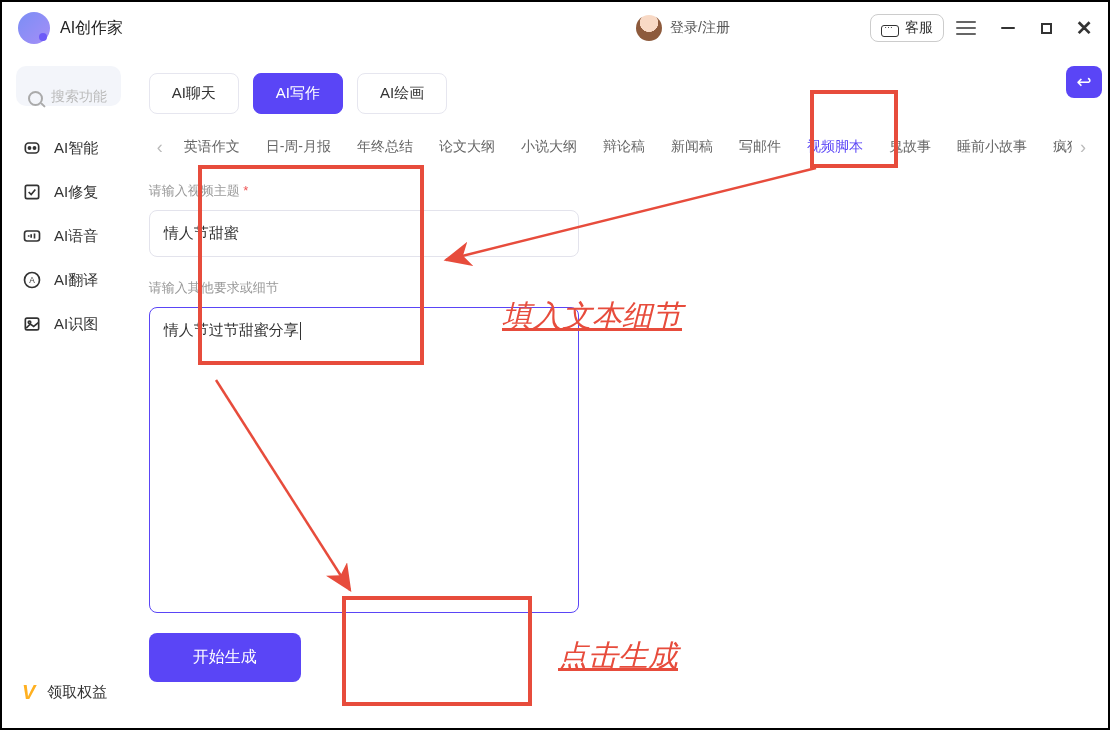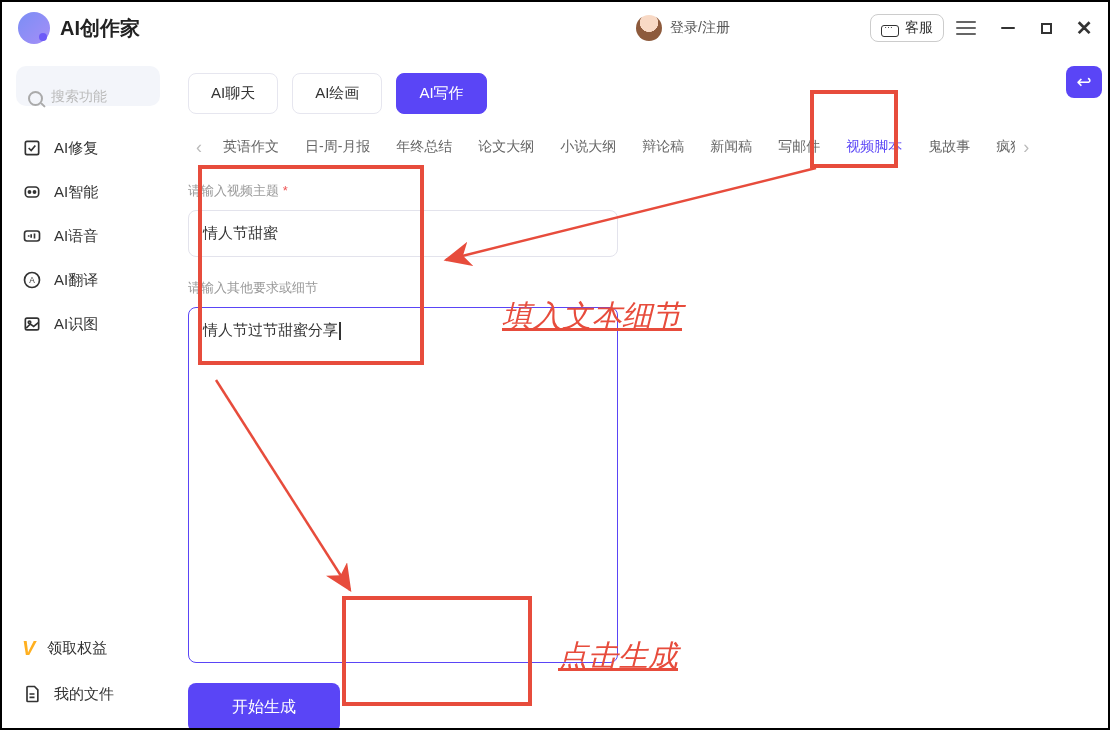--- a/index.html
+++ b/index.html
@@ -1,21 +1,21 @@
 <!DOCTYPE html>
 <html><head>
   <meta charset="utf-8">
   <style>
     * { margin: 0; padding: 0; box-sizing: border-box; font-family: -apple-system, "Microsoft YaHei", sans-serif; }
     body { width: 1110px; height: 730px; background: #fff; overflow: hidden; position: relative; border: 2px solid #000; }
     
     .titlebar { display: flex; align-items: center; height: 52px; padding: 0 16px; }
     .logo { width: 32px; height: 32px; background: linear-gradient(135deg, #7b8ef5, #a58ef7); border-radius: 50%; margin-right: 10px; position: relative; }
     .logo::after { content: ""; position: absolute; right: 3px; bottom: 3px; width: 8px; height: 8px; background: #6d5af8; border-radius: 50%; }
-    .app-title { font-size: 20px; font-weight: 700; color: #222; }
+    .app-title { font-size: 16px; font-weight: 400; color: #222; }
     .title-spacer { flex: 1; }
     .avatar { width: 26px; height: 26px; border-radius: 50%; background: radial-gradient(circle at 50% 30%, #f8d9c5 40%, #8d5a3c 42%); margin-right: 8px; }
     .login-link { color: #555; font-size: 14px; margin-right: 140px; }
     .cs-btn { display: flex; align-items: flex-end; gap: 6px; border: 1.5px solid #ccc; border-radius: 8px; padding: 4px 10px; font-size: 14px; color: #333; margin-right: 12px; }
     .cs-icon { width: 18px; height: 12px; border: 1.8px solid #333; border-radius: 3px; position: relative; }
     .cs-icon::before { content: "…"; position: absolute; top: -6px; left: 2px; font-size: 9px; letter-spacing: -1px; }
     .hamburger { width: 20px; height: 14px; display: flex; flex-direction: column; justify-content: space-between; margin-right: 24px; }
     .hamburger div { height: 2px; background: #666; border-radius: 1px; }
     .win-btns { display: flex; gap: 22px; }
     .win-btn { width: 16px; height: 16px; display: flex; align-items: center; justify-content: center; color: #333; font-size: 18px; cursor: pointer; }
@@ -47,21 +47,21 @@
     .cat-item { padding: 10px 13px; font-size: 14px; color: #666; cursor: pointer; white-space: nowrap; position: relative; }
     .cat-item.active { color: #5a45f6; }
     .cat-item.active::after { content: ""; position: absolute; bottom: -2px; left: 50%; transform: translateX(-50%); width: 22px; height: 3px; background: #5a45f6; border-radius: 2px; }
     
     .cols { display: flex; gap: 16px; }
     .form-col { width: 430px; }
     .right-col { flex: 1; }
     .label { font-size: 13px; color: #999; margin-bottom: 10px; }
     .req { color: #e55; }
     .input-box { border: 1px solid #e3e3ec; border-radius: 8px; padding: 13px 14px; font-size: 15px; color: #333; margin-bottom: 22px; }
-    .textarea-box { border: 1.8px solid #5a45f6; border-radius: 8px; padding: 13px 14px; font-size: 15px; color: #333; height: 356px; position: relative; }
+    .textarea-box { border: 1.8px solid #5a45f6; border-radius: 8px; padding: 13px 14px; font-size: 15px; color: #333; height: 306px; position: relative; }
     .cursor-bar { display: inline-block; width: 1.5px; height: 18px; background: #333; vertical-align: middle; margin-left: 1px; }
     .gen-row { display: flex; justify-content: flex-start; margin-top: 20px; }
     .gen-btn { background: #5a45f6; color: #fff; border: none; padding: 14px 44px; border-radius: 8px; font-size: 16px; cursor: pointer; }
     
     
     .anno-box { position: absolute; border: 4px solid #e74c3c; pointer-events: none; }
     .anno-text { position: absolute; font-family: "KaiTi", "STKaiti", serif; font-style: italic; font-size: 30px; color: #e74c3c; text-decoration: underline; pointer-events: none; }
     .svg-layer { position: absolute; inset: 0; pointer-events: none; }
   </style>
 </head>
@@ -95,35 +95,35 @@
 
 <div class="body-row">
   <div class="sidebar">
     <div class="search-box">
       <span class="search-icon"></span>
       <span class="search-ph">搜索功能</span>
     </div>
     <div class="side-item">
       <span class="side-icon">
           <svg viewBox="0 0 24 24" fill="none" stroke="#333" stroke-width="2">
-            <rect x="4" y="4" width="16" height="16" rx="2"></rect>
-            <path d="M8 12 L11 15 L16 9"></path>
-          </svg>
-        </span>
-      <span>AI修复</span>
-    </div>
-    <div class="side-item">
-      <span class="side-icon">
-          <svg viewBox="0 0 24 24" fill="none" stroke="#333" stroke-width="2">
             <rect x="4" y="6" width="16" height="12" rx="4"></rect>
             <circle cx="9" cy="12" r="1.3" fill="#333"></circle>
             <circle cx="15" cy="12" r="1.3" fill="#333"></circle>
           </svg>
         </span>
       <span>AI智能</span>
+    </div>
+    <div class="side-item">
+      <span class="side-icon">
+          <svg viewBox="0 0 24 24" fill="none" stroke="#333" stroke-width="2">
+            <rect x="4" y="4" width="16" height="16" rx="2"></rect>
+            <path d="M8 12 L11 15 L16 9"></path>
+          </svg>
+        </span>
+      <span>AI修复</span>
     </div>
     <div class="side-item">
       <span class="side-icon">
           <svg viewBox="0 0 24 24" fill="none" stroke="#333" stroke-width="2">
             <rect x="3" y="6" width="18" height="12" rx="3"></rect>
             <path d="M7 12h2M11 10v4M15 9v6"></path>
           </svg>
         </span>
       <span>AI语音</span>
     </div>
@@ -144,53 +144,45 @@
             <path d="M5 17 L10 12 L14 15 L20 10"></path>
           </svg>
         </span>
       <span>AI识图</span>
     </div>
     <div class="side-spacer"></div>
     <div class="side-bottom">
       <span class="v-icon">V</span>
       <span>领取权益</span>
     </div>
-    <div class="side-bottom">
-      <span class="side-icon">
-          <svg viewBox="0 0 24 24" fill="none" stroke="#333" stroke-width="2">
-            <path d="M7 3h8l4 4v13a1 1 0 0 1-1 1H7a1 1 0 0 1-1-1V4a1 1 0 0 1 1-1z"></path>
-            <path d="M9 12h6M9 16h6"></path>
-          </svg>
-        </span>
-      <span>我的文件</span>
-    </div>
   </div>
 
   <div class="main">
     <div class="mode-tabs">
       <div class="mode-tab">AI聊天</div>
+      <div class="mode-tab active">AI写作</div>
       <div class="mode-tab">AI绘画</div>
-      <div class="mode-tab active">AI写作</div>
     </div>
     <div class="back-fab">
       <span>↩</span>
     </div>
 
     <div class="cat-row">
       <span class="chev">‹</span>
       <div class="cat-item">英语作文</div>
       <div class="cat-item">日-周-月报</div>
       <div class="cat-item">年终总结</div>
       <div class="cat-item">论文大纲</div>
       <div class="cat-item">小说大纲</div>
       <div class="cat-item">辩论稿</div>
       <div class="cat-item">新闻稿</div>
       <div class="cat-item">写邮件</div>
       <div class="cat-item active">视频脚本</div>
       <div class="cat-item">鬼故事</div>
+      <div class="cat-item">睡前小故事</div>
       <div class="cat-item" style="max-width:32px;overflow:hidden">疯狂</div>
       <span class="chev">›</span>
     </div>
 
     <div class="cols">
       <div class="form-col">
         <div class="label">
           <span>请输入视频主题</span> <span class="req">*</span>
         </div>
         <div class="input-box">情人节甜蜜</div>

